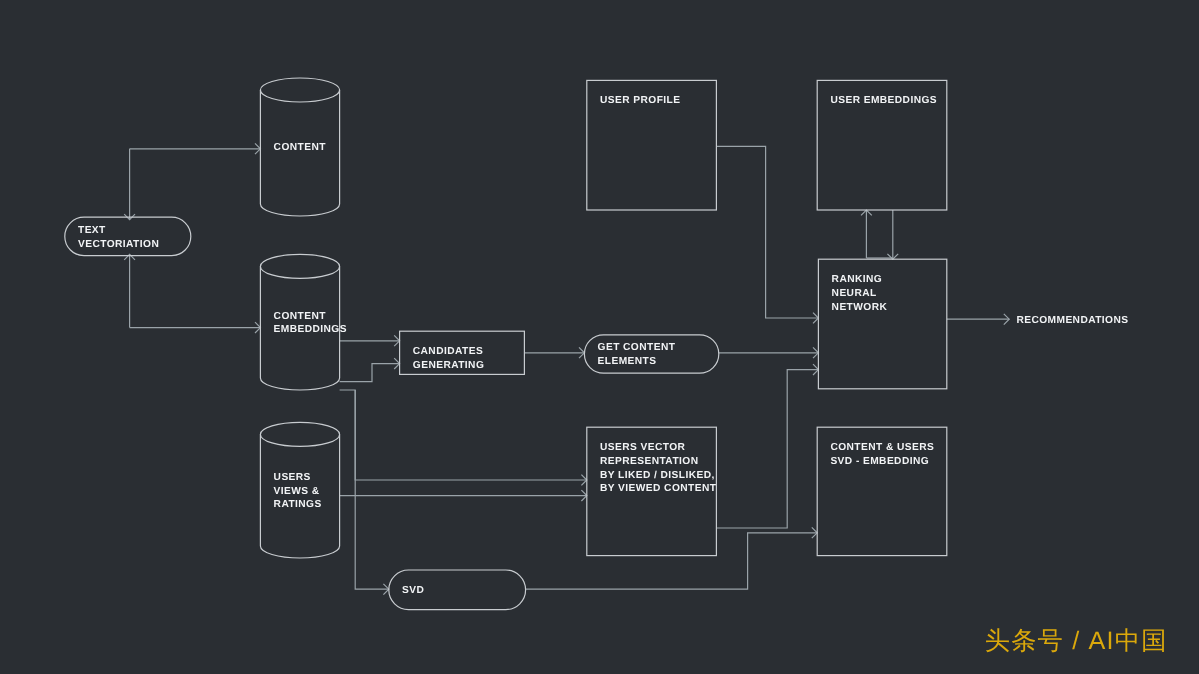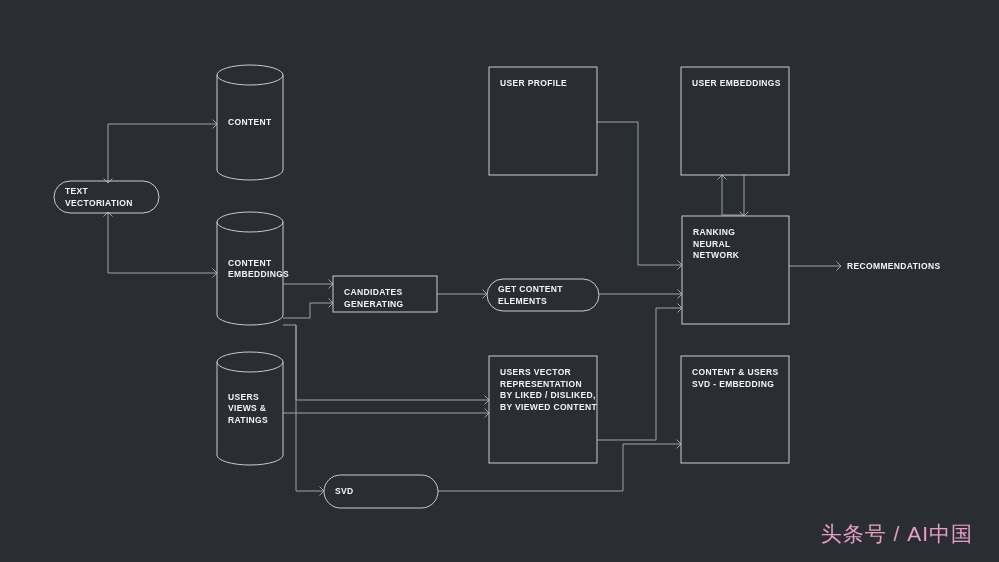--- a/index.html
+++ b/index.html
@@ -55,21 +55,21 @@
     fill: #f2f4f6;
     font-family: "Liberation Sans", sans-serif;
     font-size: 8.5px;
     font-weight: bold;
     letter-spacing: 0.35px;
   }
   .watermark {
     position: absolute;
     right: 26px;
     bottom: 14px;
-    color: #f9a8d4;
+    color: #eab308;
     font-family: "Liberation Sans", sans-serif;
     font-size: 21px;
     letter-spacing: 1px;
     opacity: 0.92;
     white-space: nowrap;
   }
 </style>
 </head>
 <body>
 

